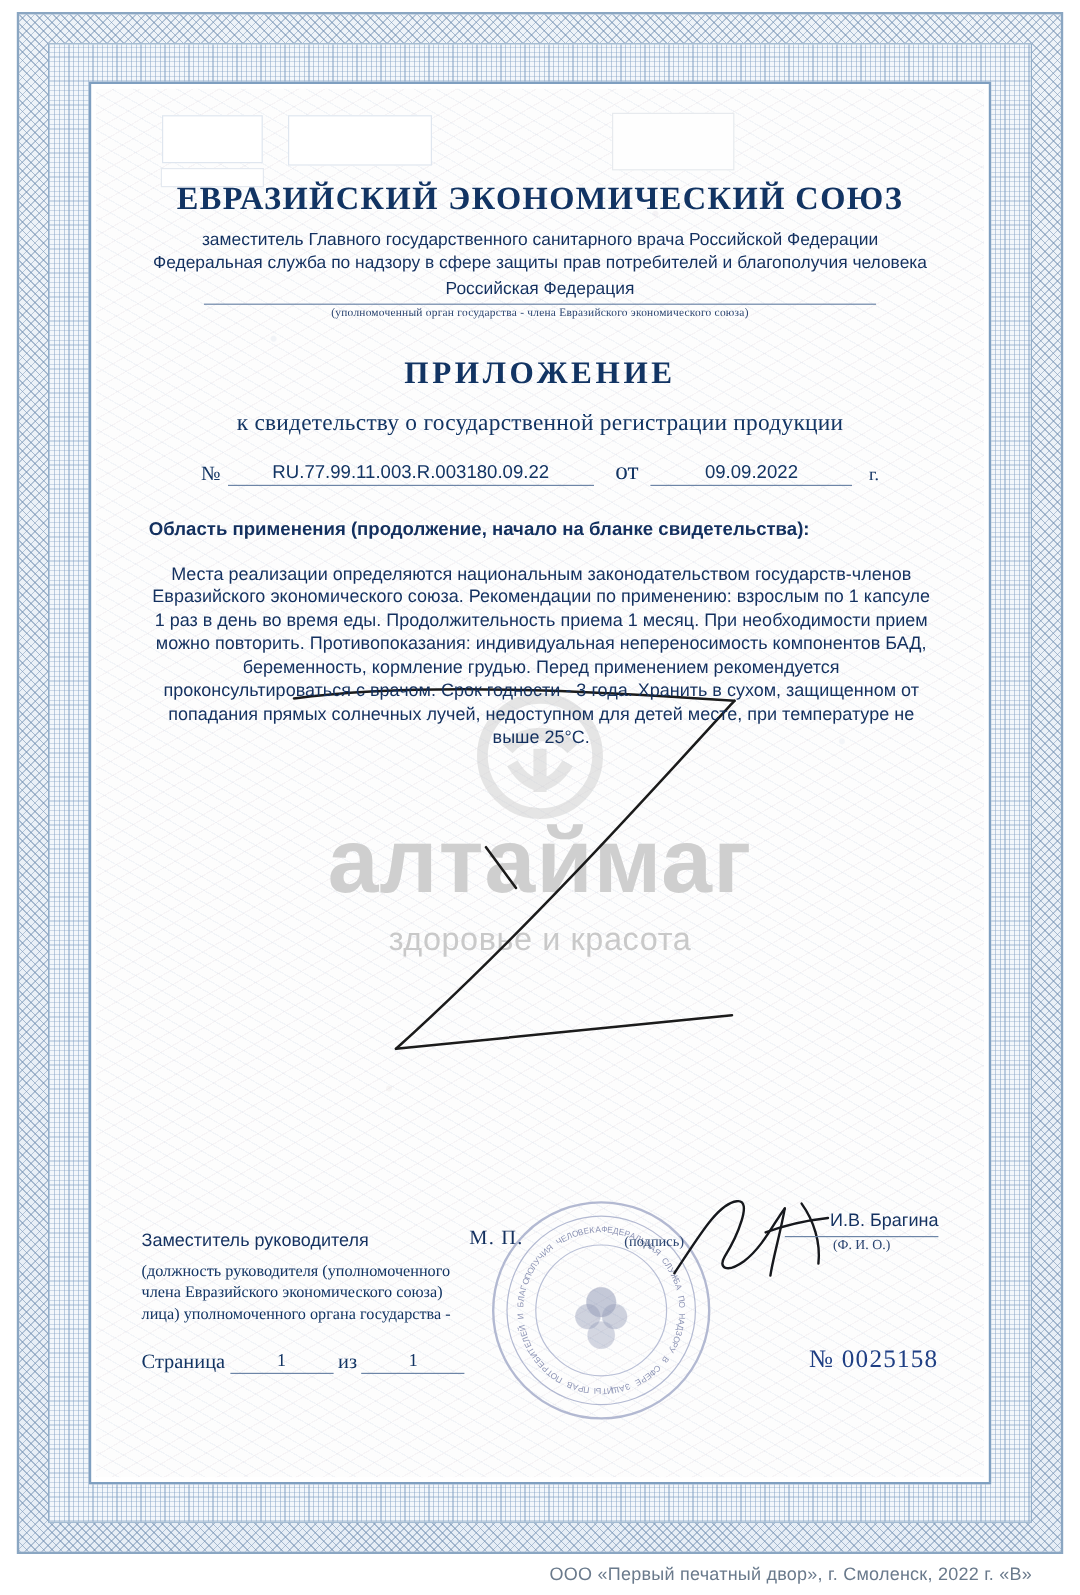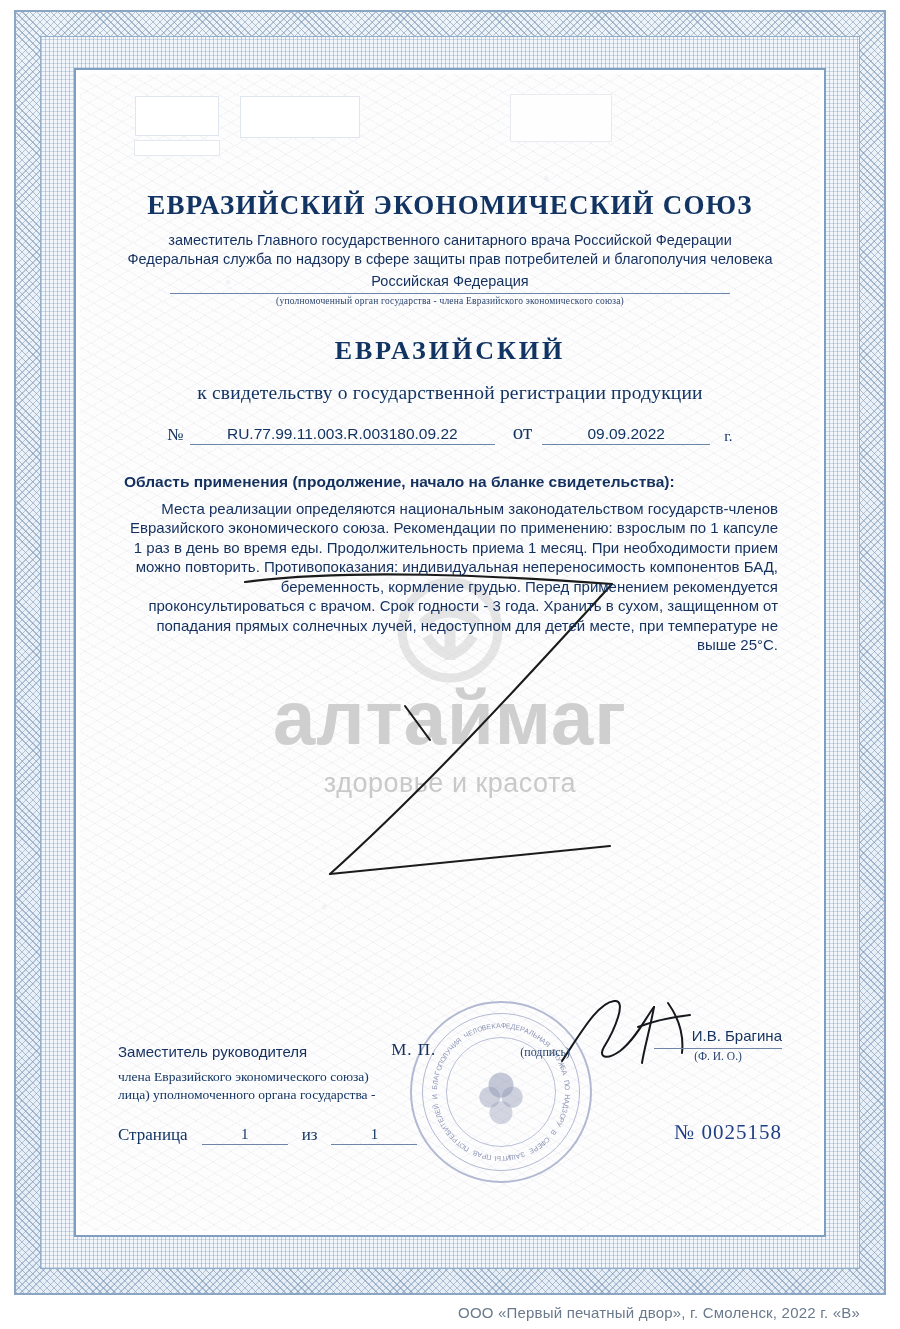--- a/index.html
+++ b/index.html
@@ -117,21 +117,21 @@
     padding: 0 38px;
     color: #12305e;
   }
   .eaeu-title {
     text-align: center;
     font-family: "Liberation Serif", serif;
     font-weight: bold;
     font-size: 27px;
     letter-spacing: 1.2px;
     color: #123463;
-    margin-top: 116px;
+    margin-top: 76px;
   }
   .authority {
     text-align: center;
     font-family: "Liberation Sans", sans-serif;
     font-size: 14.5px;
     line-height: 1.28;
     color: #13305f;
     margin-top: 10px;
   }
   .authority .state {
@@ -200,26 +200,26 @@
 
   .section-head {
     margin-top: 28px;
     font-family: "Liberation Sans", sans-serif;
     font-weight: bold;
     font-size: 15.5px;
     color: #13305f;
     padding-left: 6px;
   }
   .body-text {
-    margin-top: 8px;
+    margin-top: 18px;
     font-family: "Liberation Sans", sans-serif;
     font-size: 15px;
     line-height: 1.30;
     color: #13305f;
-    text-align: right;
+    text-align: center;
     padding-left: 6px;
     padding-right: 4px;
   }
 
   
   .watermark {
     position: absolute;
     left: 0; right: 0;
     top: 500px;
     text-align: center;
@@ -317,21 +317,21 @@
     align-items: flex-end;
     justify-content: space-between;
     margin-top: 16px;
   }
   .page-counter {
     font-family: "Liberation Serif", serif;
     font-size: 17px;
     color: #123463;
     display: flex;
     align-items: flex-end;
-    gap: 14px;
+    gap: 4px;
   }
   .pg-field {
     display: inline-block;
     min-width: 86px;
     border-bottom: 1px solid #6d85a7;
     text-align: center;
     font-size: 15px;
     padding-bottom: 1px;
   }
   .blank-number {
@@ -458,21 +458,21 @@
       <div class="eaeu-title">ЕВРАЗИЙСКИЙ ЭКОНОМИЧЕСКИЙ СОЮЗ</div>
 
       <div class="authority">
         <div>заместитель Главного государственного санитарного врача Российской Федерации</div>
         <div>Федеральная служба по надзору в сфере защиты прав потребителей и благополучия человека</div>
         <div class="state">Российская Федерация</div>
       </div>
       <div class="authority-underline"></div>
       <div class="caption-small">(уполномоченный орган государства - члена Евразийского экономического союза)</div>
 
-      <div class="doc-title">ЕВРАЗИЙСКИЙ</div>
+      <div class="doc-title">ПРИЛОЖЕНИЕ</div>
       <div class="doc-subtitle">к свидетельству о государственной регистрации продукции</div>
 
       <div class="number-row">
         <span class="no-label">№</span>
         <span class="reg-number">RU.77.99.11.003.R.003180.09.22</span>
         <span class="ot-label">от</span>
         <span class="reg-date">09.09.2022</span>
         <span class="g-label">г.</span>
       </div>
 
@@ -586,20 +586,21 @@
         <div class="sign-left">Заместитель  руководителя</div>
         <div class="mp">М. П.</div>
         <div class="sign-mid">(подпись)</div>
         <div>
           <div class="sign-name">И.В. Брагина</div>
           <div class="fio">(Ф. И. О.)</div>
         </div>
       </div>
 
       <div class="post-desc">
+        <div>(должность  руководителя  (уполномоченного</div>
         <div>члена Евразийского экономического союза)</div>
         <div>лица) уполномоченного органа государства -</div>
       </div>
 
       <div class="page-row">
         <div class="page-counter">
           <span>Страница</span>
           <span class="pg-field">1</span>
           <span>из</span>
           <span class="pg-field">1</span>

